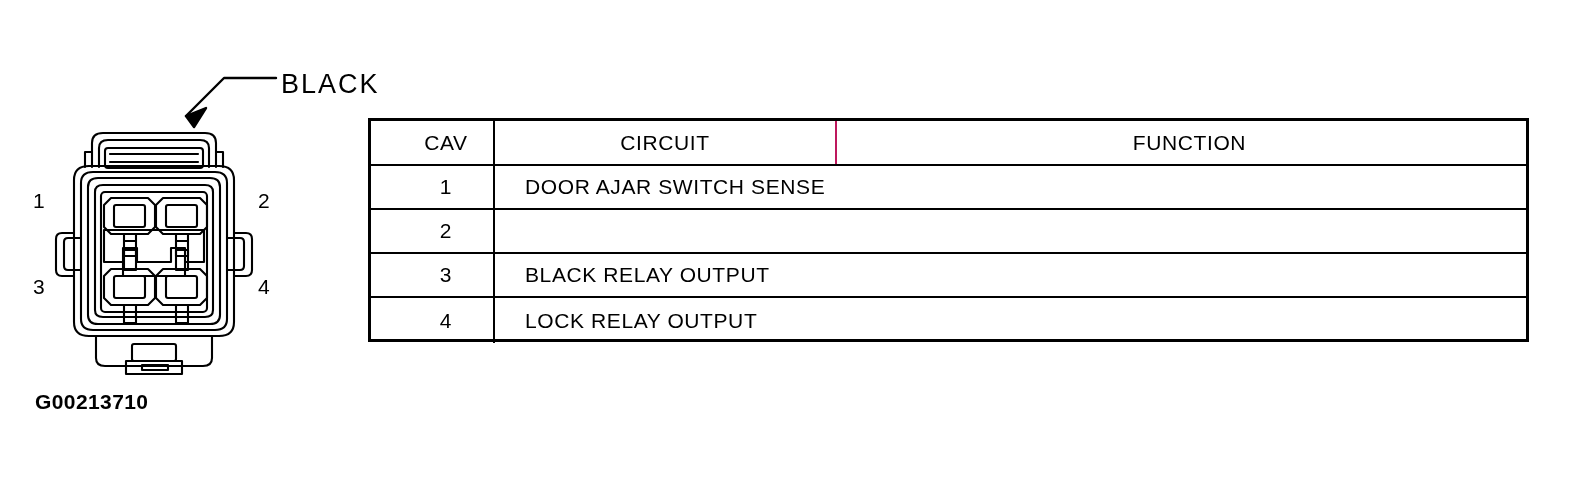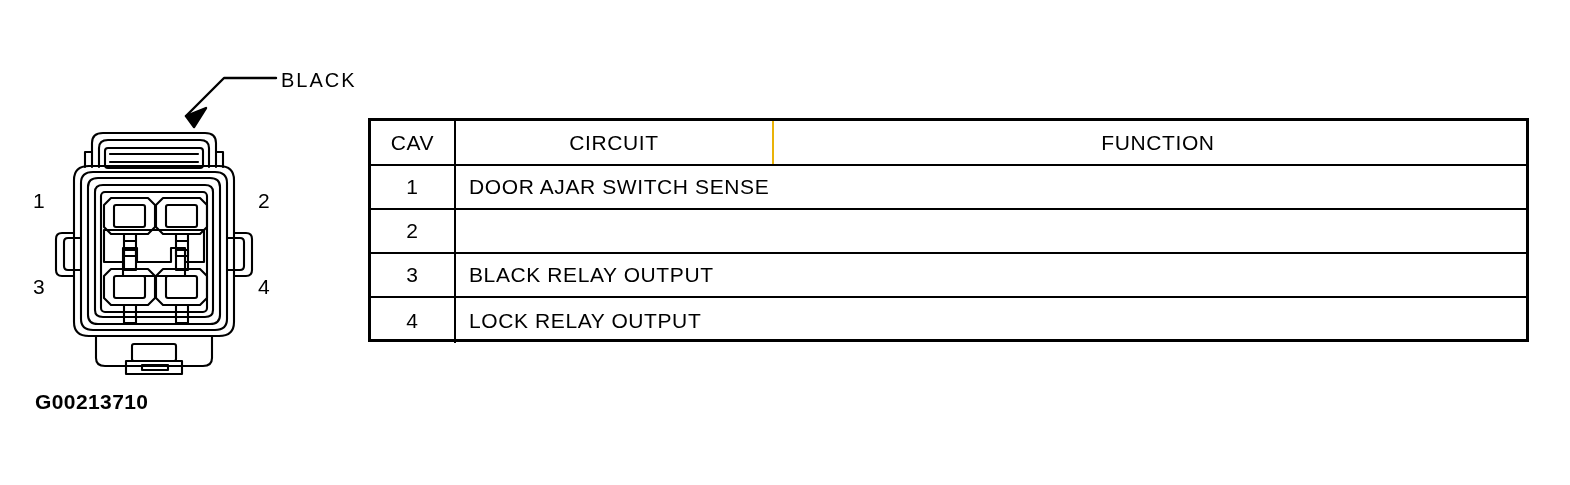--- a/index.html
+++ b/index.html
@@ -8,21 +8,21 @@
     font-family:"Liberation Sans","DejaVu Sans",sans-serif;
     color:#000000;
   }
 
   
   #connector-figure{position:absolute;left:0;top:0;width:360px;height:430px;}
   #connector-svg{position:absolute;left:0;top:0;}
 
   .callout-label{
     position:absolute;left:281px;top:69px;
-    font-size:20px;letter-spacing:2.0px;
+    font-size:27px;letter-spacing:2.0px;
     white-space:nowrap;
   }
 
   .cav-num{
     position:absolute;font-size:21px;
     line-height:1;white-space:nowrap;
   }
   #cav-label-1{left:33px;top:190px;}
   #cav-label-2{left:258px;top:190px;}
   #cav-label-3{left:33px;top:276px;}
@@ -43,23 +43,23 @@
   }
   .trow{display:flex;flex:0 0 auto;box-sizing:border-box;}
   .trow.head{height:45px;border-bottom:2px solid #000;}
   .trow.body{height:44px;border-bottom:2px solid #000;}
   .trow.body.last{border-bottom:none;height:45px;}
 
   .cell{
     box-sizing:border-box;display:flex;align-items:center;
     font-size:21px;letter-spacing:0.6px;white-space:nowrap;overflow:hidden;
   }
-  .col-cav{width:85px;border-right:2px solid #000;justify-content:center;}
-  .col-circuit{width:318px;border-right:2px solid #eab308;justify-content:flex-start;padding-left:12px;text-align:center;}
-  .col-function{flex:1;justify-content:flex-start;padding-left:13px;}
+  .col-cav{width:96px;border-right:2px solid #000;justify-content:center;margin-left:28px;}
+  .col-circuit{width:342px;border-right:2px solid #be185d;justify-content:flex-start;padding-left:12px;text-align:center;}
+  .col-function{flex:1;justify-content:flex-start;padding-left:30px;}
   .trow.head .col-circuit{justify-content:center;padding-left:0;}
   .trow.head .col-function{justify-content:center;padding-left:16px;}
 </style>
 </head>
 <body>
 
 <div id="connector-figure">
 
   <svg id="connector-svg" width="360" height="430" viewBox="0 0 360 430">
     <g fill="none" stroke="#000" stroke-width="2.1" stroke-linejoin="round" stroke-linecap="round">

